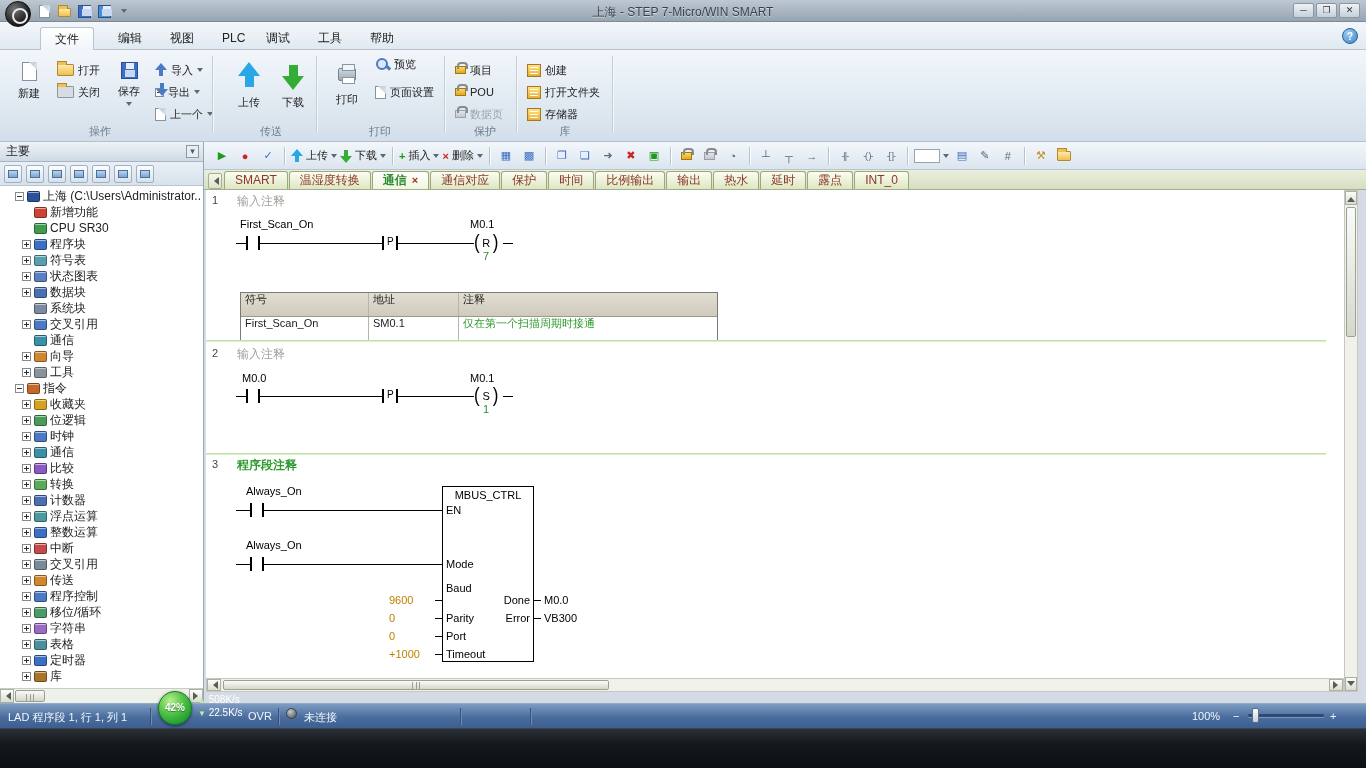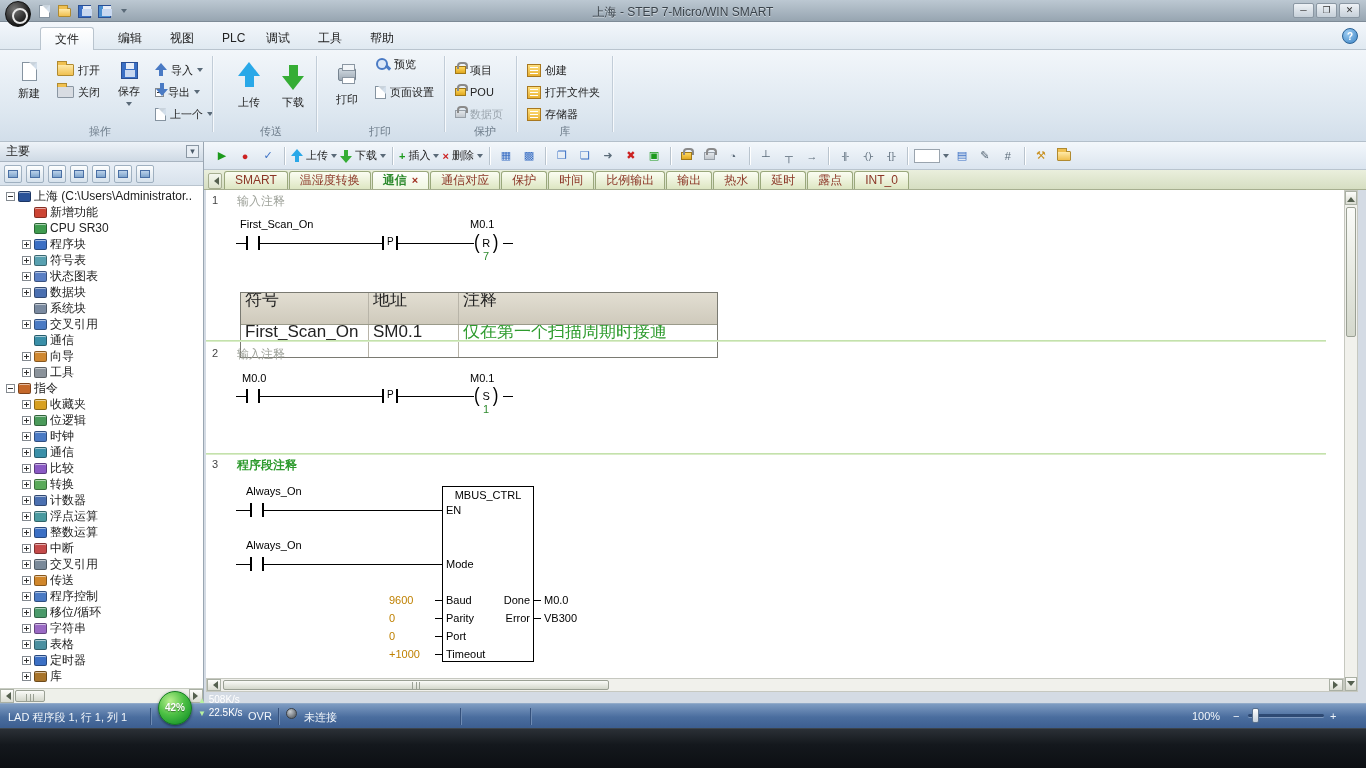--- a/index.html
+++ b/index.html
@@ -66,21 +66,21 @@
 .g{color:#1c9a1c}.r{color:#cc2222}.b{color:#3a6fc4}.gy{color:#5a6a78}
 
 #sidebar{position:absolute;left:0;top:142px;width:204px;height:561px;background:#fff;border-right:1px solid #9aa6b2}
 #sbheader{position:absolute;left:0;top:0;width:100%;height:20px;background:linear-gradient(#eef3f8,#cfdae5);border-bottom:1px solid #a8b4c0;line-height:19px;padding-left:6px;font-size:12px;color:#222}
 #sbpin{position:absolute;right:4px;top:3px;width:13px;height:13px;border:1px solid #8a97a3;background:#e8eef4;font-size:9px;line-height:11px;text-align:center;color:#4a5a68}
 #sbicons{position:absolute;left:0;top:20px;width:100%;height:24px;background:linear-gradient(#e9eff6,#d8e2ec);border-bottom:1px solid #b9c4ce;display:flex;align-items:center;gap:4px;padding-left:4px}
 .sbi{width:18px;height:18px;border:1px solid #9fb0c0;border-radius:2px;background:linear-gradient(#fdfefe,#d7e2ec);display:flex;align-items:center;justify-content:center}
 .sbi i{display:block;width:10px;height:8px;border:1px solid #4a6fa4;background:linear-gradient(#bcd2ea,#7fa4cc)}
 #tree{position:absolute;left:0;top:44px;width:100%;height:502px;overflow:hidden;padding-top:2px}
 .titem{display:flex;align-items:center;height:16px;gap:3px;white-space:nowrap;overflow:hidden}
-.titem.d0{padding-left:6px}.titem.d1{padding-left:22px}
+.titem.d0{padding-left:15px}.titem.d1{padding-left:22px}
 .exp{width:9px;height:9px;border:1px solid #848a90;background:#fff;position:relative;flex:none}
 .exp::before{content:"";position:absolute;left:1px;right:1px;top:3px;height:1px;background:#333}
 .exp.plus::after{content:"";position:absolute;top:1px;bottom:1px;left:3px;width:1px;background:#333}
 .expsp{width:9px;flex:none}
 .tico{width:13px;height:11px;border-radius:2px;flex:none;border:1px solid rgba(0,0,0,.35);box-shadow:inset 0 1px 0 rgba(255,255,255,.55)}
 .tlabel{font-size:12px;line-height:15px;overflow:hidden;text-overflow:ellipsis}
 #sbscroll{position:absolute;left:0;bottom:0;width:203px;height:15px;background:#eef0ea;border-top:1px solid #c8ccc2;display:flex;align-items:center}
 
 #tabbar{position:absolute;left:204px;top:170px;width:1162px;height:20px;background:linear-gradient(#eaefdd,#d6dec2);border-bottom:1px solid #a6ae90;display:flex;align-items:flex-end;padding-left:4px}
 .dtab{height:18px;line-height:17px;padding:0 10px;margin-right:1px;background:linear-gradient(#fbfdf2,#dde6c2);border:1px solid #9aa87c;border-bottom:none;border-radius:3px 3px 0 0;font-size:12px;color:#8b3626;display:flex;align-items:center;gap:5px;white-space:nowrap}
@@ -100,21 +100,21 @@
 .lval{position:absolute;font-size:11px;color:#bf8000;width:44px;text-align:left;white-space:nowrap}
 .coil{position:absolute;display:flex;align-items:center;height:18px}
 .coil .paren{font-size:17px;line-height:16px;color:#000;transform:scaleY(1.15)}
 .coil .cletter{font-size:11px;width:13px;text-align:center;color:#000}
 .netsep{position:absolute;left:0;width:1120px;height:2px;background:linear-gradient(#b9dc9e,#e4f2d6)}
 #fblock{position:absolute;left:236px;top:296px;width:92px;height:176px;border:1px solid #000;background:#fff}
 .fbt{position:absolute;left:0;top:2px;width:100%;text-align:center;font-size:11px;color:#000}
 .fpinL{position:absolute;font-size:11px;color:#000;left:240px}
 .fpinR{position:absolute;font-size:11px;color:#000;left:240px;width:84px;text-align:right}
 .symtab{position:absolute;left:34px;top:102px;width:478px;border:1px solid #7a7a72;background:#fff}
-.strow{display:flex;height:32px;line-height:13px;font-size:17px}
+.strow{display:flex;height:24px;line-height:13px;font-size:11px}
 .strow.shead{background:linear-gradient(#e2ded2,#cfcabc);border-bottom:1px solid #9a9a8a}
 .stc{padding:0 4px;border-right:1px solid #b8b4a8;overflow:hidden;white-space:nowrap}
 .stc.c1{width:128px}.stc.c2{width:90px}.stc.c3{width:258px;border-right:none}
 .stc.green{color:#2e9b2e;}
 
 .sb-track{background:#f1f1ec;border:1px solid #c6c8c0}
 .sb-btn{position:absolute;background:linear-gradient(#fdfdfb,#dadcd2);border:1px solid #aab0a4;display:flex;align-items:center;justify-content:center}
 .sb-thumb{position:absolute;background:linear-gradient(#fafbf8,#d4d8cc);border:1px solid #9aa094;border-radius:2px}
 .tri{width:0;height:0;border:4px solid transparent}
 .tri.l{border-right:5px solid #55604f;margin-left:-2px}
@@ -664,21 +664,21 @@
     <div class="w" style="left:30px;top:374px;width:14px"></div>
     <div class="vb" style="left:44px;top:367px"></div>
     <div class="vb" style="left:56px;top:367px"></div>
     <div class="w" style="left:58px;top:374px;width:178px"></div>
 
     <div id="fblock">
       <div class="fbt">MBUS_CTRL</div>
     </div>
     <div class="fpinL" style="top:314px">EN</div>
     <div class="fpinL" style="top:368px">Mode</div>
-    <div class="fpinL" style="top:404px">Baud</div>
+    <div class="fpinL" style="top:392px">Baud</div>
     <div class="fpinL" style="top:422px">Parity</div>
     <div class="fpinL" style="top:440px">Port</div>
     <div class="fpinL" style="top:458px">Timeout</div>
     <div class="fpinR" style="top:404px">Done</div>
     <div class="fpinR" style="top:422px">Error</div>
 
     <div class="lval" style="left:183px;top:404px">9600</div>
     <div class="lval" style="left:183px;top:422px">0</div>
     <div class="lval" style="left:183px;top:440px">0</div>
     <div class="lval" style="left:183px;top:458px">+1000</div>

